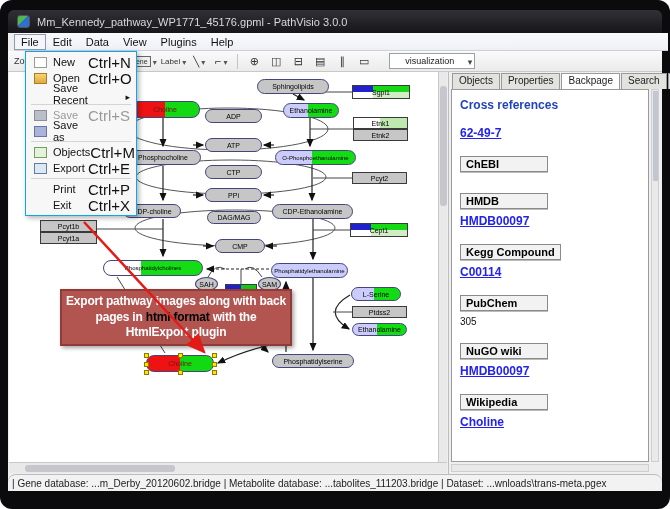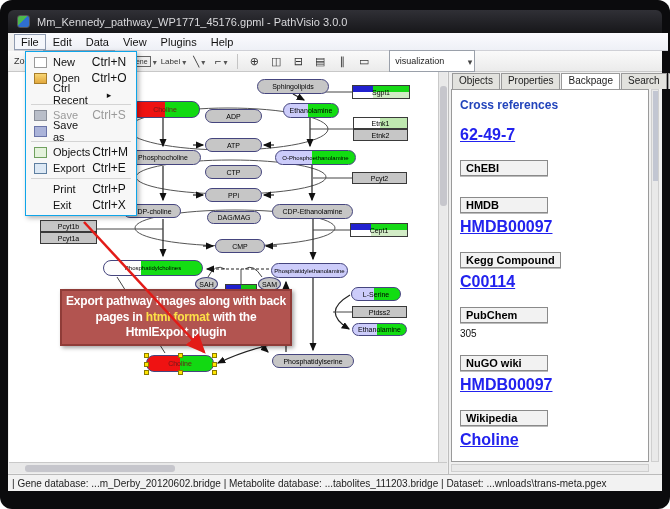--- a/index.html
+++ b/index.html
@@ -21,22 +21,22 @@
   .menubar { position:absolute; left:6px; top:0; width:100%; height:18px;
              background:linear-gradient(#fbfbfe,#eef0f6); border-bottom:1px solid #cfd0d6;
              display:flex; align-items:center; font-size:11px; color:#111; }
   .mb-item { padding:2px 7px; cursor:default; }
   .mb-item.open { background:#f4f6fb; border:1px solid #8f9bb0; padding:1px 6px; }
 
   .toolbar { position:absolute; left:0; top:18px; width:100%; height:21px;
              background:linear-gradient(#fafafa,#ebebeb); border-bottom:1px solid #c8c8c8;
              display:flex; align-items:center; font-size:10px; color:#222; }
   .zoom-label { font-size:9px; margin:0 3px 0 6px; color:#333; }
-  .combo { height:22px; background:#fff; border:1px solid #9aa0aa; display:flex; align-items:center;
-           justify-content:space-between; font-size:10px; padding:0 2px 0 5px; }
+  .combo { height:16px; background:#fff; border:1px solid #9aa0aa; display:flex; align-items:center;
+           justify-content:space-between; font-size:10px; padding:0 2px 0 15px; }
   .zoom-combo { width:72px; }
   .vis-combo { width:86px; margin-left:14px; }
   .caret::after { content:"▾"; font-size:9px; color:#444; }
   .tsep { width:1px; height:15px; background:#c4c4c4; margin:0 5px; }
   .tbtn { height:18px; min-width:20px; display:flex; align-items:center; justify-content:center;
           margin:0 1px; border:1px solid transparent; border-radius:2px; color:#333; }
   .tbtn .glyph { font-size:11px; line-height:1; }
   .gene-chip { border:1px solid #666; background:#eee; font-size:7px; padding:0 2px; line-height:9px; }
   .small-caret::after { content:"▾"; font-size:8px; color:#555; margin-left:2px; }
   .g-line::after { content:"╲"; font-size:10px; }
@@ -73,61 +73,61 @@
                  background-size:100% 50%,100% 50%; background-position:top,bottom; background-repeat:no-repeat; }
   .st-bluegreen { background:linear-gradient(90deg,#2121cf 0 50%,#16c916 50%); }
   .handle { position:absolute; width:5px; height:5px; background:#ffe400; border:1px solid #8a7a00; z-index:4; }
 
   
   .annotation { position:absolute; left:51px; top:217px; width:232px; height:57px; z-index:5;
                 background:#b25450; border:2px solid #8f3c38; color:#fff; font-weight:bold;
                 font-size:12px; letter-spacing:-0.2px; text-align:center; line-height:1.3;
                 display:flex; align-items:center; justify-content:center; padding:2px 4px;
                 box-shadow:2px 2px 4px rgba(0,0,0,.35); }
-  .annotation .hl { color:#fde047; }
+  .annotation .hl { color:#000000; }
 
   
   .rpanel { position:absolute; left:440px; top:0; width:214px; height:402px; background:#efefef; border-left:1px solid #bdbdbd; }
   .tabs { position:absolute; left:3px; top:1px; height:16px; display:flex; font-size:10px; }
   .tab { padding:1px 6px; border:1px solid #9a9a9a; border-bottom:none; background:#e2e2de;
          margin-right:1px; color:#222; }
   .tab.active { background:#fff; font-weight:normal; position:relative; z-index:2; }
   .rcontent { position:absolute; left:2px; right:13px; top:17px; bottom:12px; background:#fff;
               border:1px solid #9a9a9a; padding:8px 0 0 8px; overflow:hidden; }
   .xref-heading { color:#2244bb; font-weight:bold; font-size:12px; margin-bottom:14px; }
   .xref-sec { margin-bottom:14px; }
   .xref-header { display:inline-block; min-width:88px; border:1px solid #8a8a8a; background:#f2f2f2;
                  font-weight:bold; font-size:11px; padding:1px 5px; margin-bottom:5px; box-shadow:0 1px 0 #bbb; }
-  .xref-link { display:block; color:#2222ee; font-weight:bold; font-size:16px; text-decoration:underline; }
+  .xref-link { display:block; color:#2222ee; font-weight:bold; font-size:12px; text-decoration:underline; }
   .xref-plain { font-size:10px; color:#111; }
   .rp-vscroll { position:absolute; right:3px; top:17px; bottom:12px; width:8px; background:#e9e9e9; border:1px solid #cfcfcf; }
   .rp-vscroll .thumb { position:absolute; left:1px; top:1px; width:5px; height:90px; background:#c2c6d2; }
   .rp-hscroll { position:absolute; left:2px; right:13px; bottom:2px; height:8px; background:#e9e9e9; border:1px solid #cfcfcf; }
 
   
   .statusbar { position:absolute; left:0; top:441px; width:654px; height:17px; background:#f2f2f2;
                border-top:1px solid #bbb; display:flex; align-items:center; font-size:10px; color:#222;
-               padding-left:4px; }
+               padding-left:4px;border-radius:8px; }
 
   
   .filemenu { position:absolute; left:10px; top:51px; width:112px; z-index:50; background:#f7f7f7;
               border:1px solid #0ea5e9; box-shadow:2px 2px 5px rgba(0,0,0,.3); padding:2px 2px; font-size:11px;margin-left:15px; }
   .fm-item { position:relative; height:16px; display:flex; align-items:center; padding:0 4px; color:#111; }
   .fm-item.disabled { color:#9a9a9a; }
   .fm-item.highlighted { outline:2px solid #dd1f1f; outline-offset:-1px; }
   .fm-icon { width:13px; height:11px; margin:0 6px 0 2px; flex:none; }
   .ic-none { border:none; background:none; }
   .ic-new { background:#fff; border:1px solid #999; }
   .ic-open { background:linear-gradient(#f7d574,#e2a83d); border:1px solid #a77d2a; }
   .ic-save { background:#b9bec9; border:1px solid #8a8f9a; }
   .ic-saveas { background:#aab3d9; border:1px solid #6a74a8; }
   .ic-import { background:#e4f2dc; border:1px solid #6fa05e; }
   .ic-export { background:#dce8f4; border:1px solid #5e7fa0; }
   .fm-label { flex:1; }
-  .fm-short { width:42px; text-align:center; color:inherit; font-size:12px; }
+  .fm-short { width:42px; text-align:right; color:inherit; font-size:15px; }
   .fm-sub::after { content:"▸"; font-size:9px; }
   .fm-sep { height:1px; background:#d4d4d4; margin:2px 3px; }
 
   .redarrow { position:absolute; left:0; top:0; z-index:55; pointer-events:none; }
 </style>
 </head>
 <body>
 
 <div class="frame">
 
@@ -396,21 +396,21 @@
         <span class="fm-label">New</span>
         <span class="fm-short">Ctrl+N</span>
       </div>
       <div class="fm-item">
         <span class="fm-icon ic-open"></span>
         <span class="fm-label">Open</span>
         <span class="fm-short">Ctrl+O</span>
       </div>
       <div class="fm-item">
         <span class="fm-icon ic-none"></span>
-        <span class="fm-label">Ctrl Recent</span>
+        <span class="fm-label">Save Recent</span>
         <span class="fm-short fm-sub"></span>
       </div>
       <div class="fm-sep"></div>
       <div class="fm-item disabled">
         <span class="fm-icon ic-save"></span>
         <span class="fm-label">Save</span>
         <span class="fm-short">Ctrl+S</span>
       </div>
       <div class="fm-item">
         <span class="fm-icon ic-saveas"></span>

